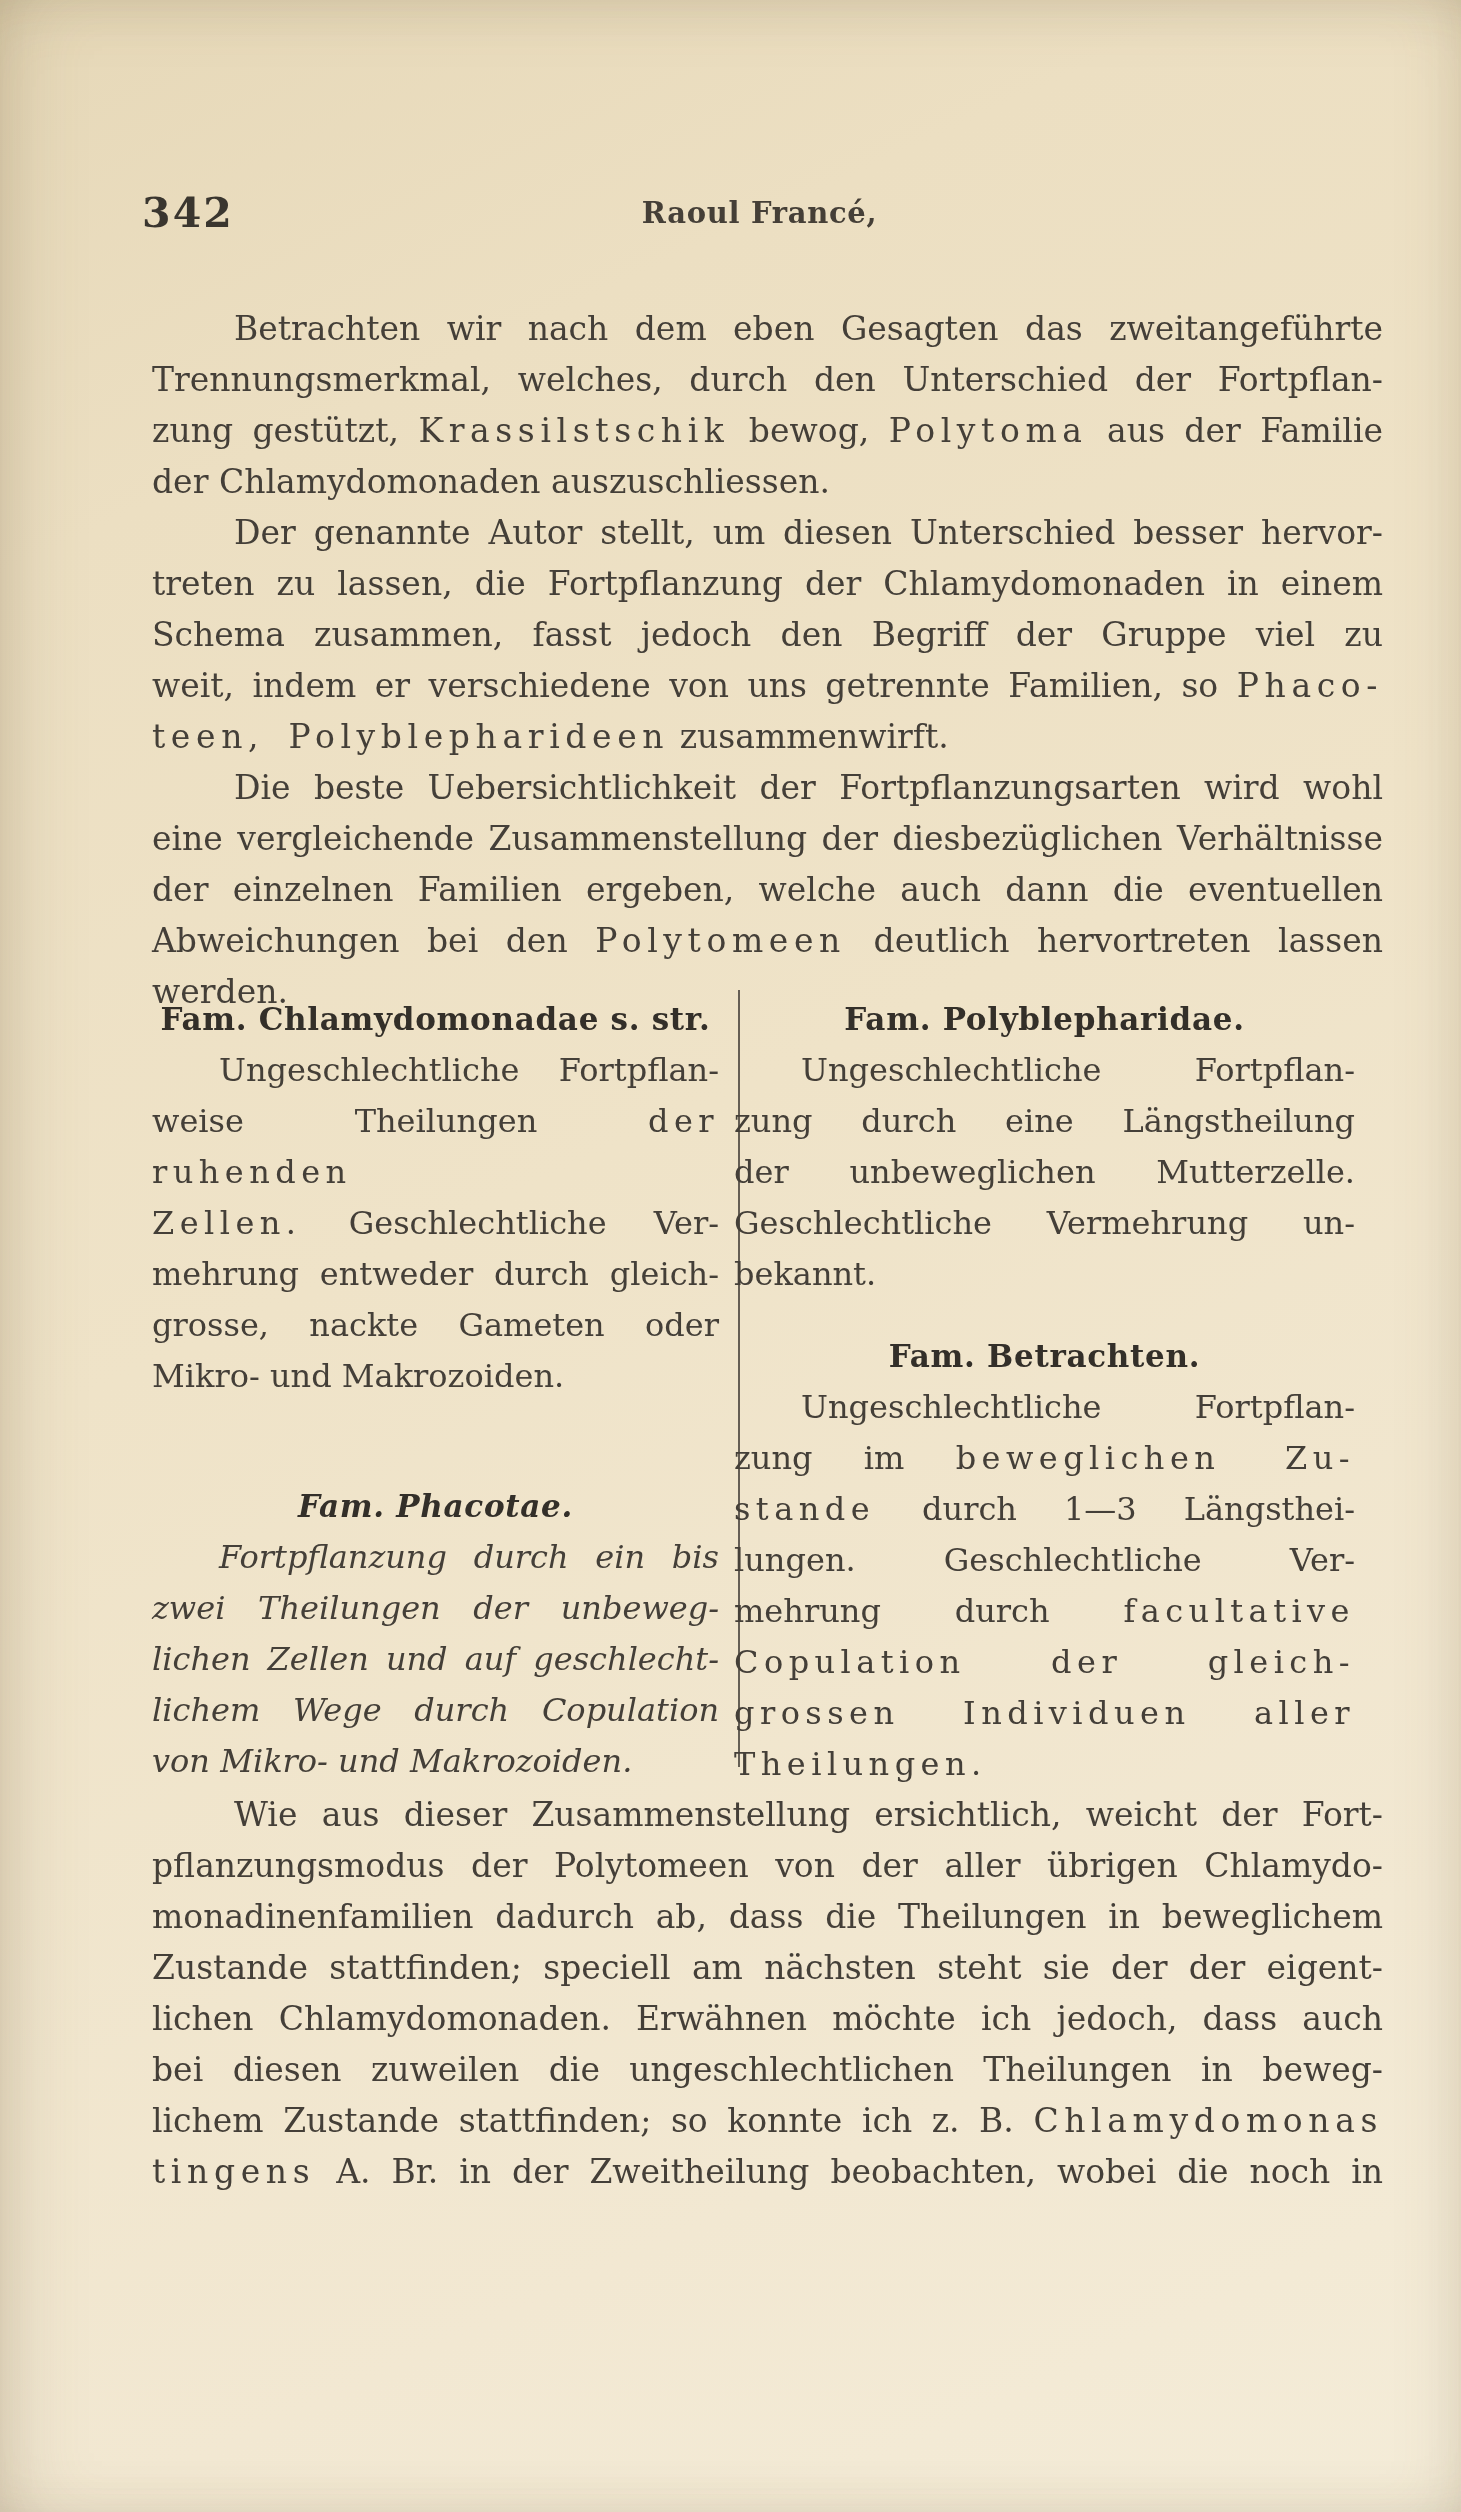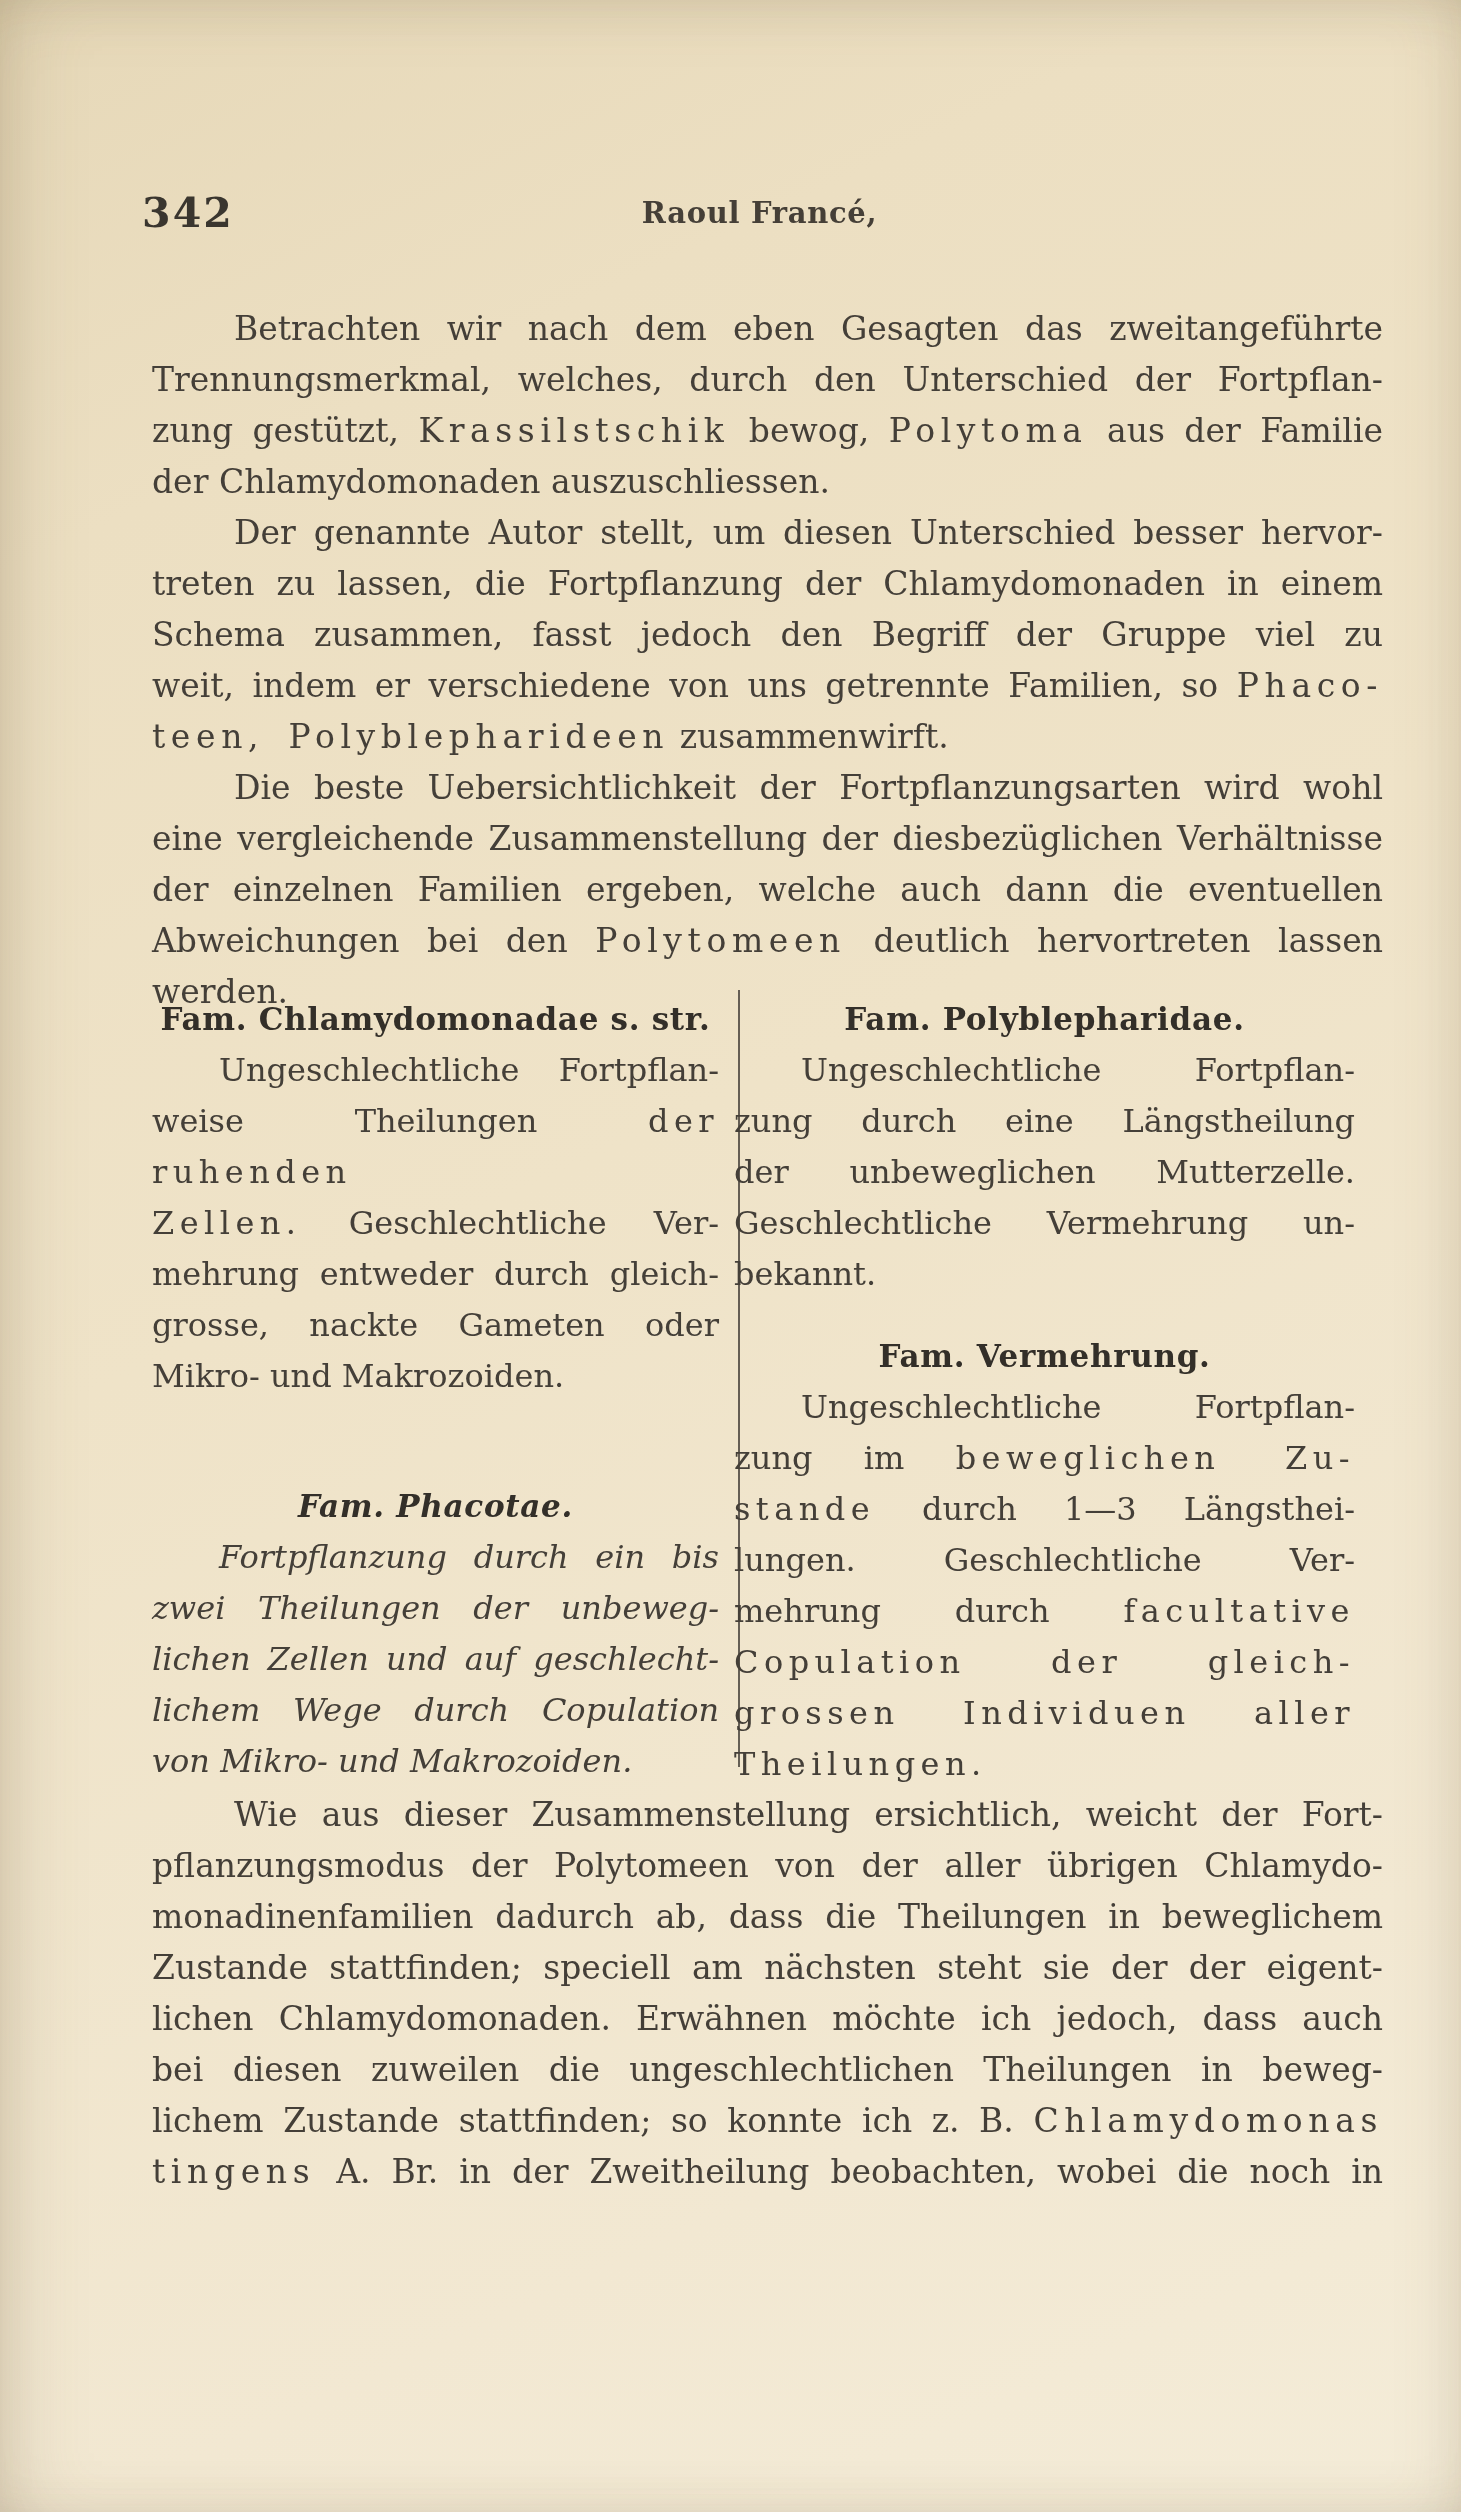--- a/index.html
+++ b/index.html
@@ -125,21 +125,21 @@
         <div class="fam-heading">Fam. Polyblepharidae.</div>
         <div class="col-para">
           <div class="tline"><span>Ungeschlechtliche Fortpflan-</span></div>
           <div class="tline"><span>zung durch eine Längstheilung</span></div>
           <div class="tline"><span>der unbeweglichen Mutterzelle.</span></div>
           <div class="tline"><span>Geschlechtliche Vermehrung un-</span></div>
           <div class="tline end"><span>bekannt.</span></div>
         </div>
       </section>
     <section class="gap-right">
-        <div class="fam-heading">Fam. Vermehrung.</div>
+        <div class="fam-heading">Fam. Betrachten.</div>
         <div class="col-para">
           <div class="tline"><span>Ungeschlechtliche Fortpflan-</span></div>
           <div class="tline"><span>zung im </span><span class="sperr">beweglichen Zu-</span></div>
           <div class="tline"><span class="sperr">stande</span><span> durch 1—3 Längsthei-</span></div>
           <div class="tline"><span>lungen. Geschlechtliche Ver-</span></div>
           <div class="tline"><span>mehrung durch </span><span class="sperr">facultative</span></div>
           <div class="tline"><span class="sperr">Copulation der gleich-</span></div>
           <div class="tline"><span class="sperr">grossen Individuen aller</span></div>
           <div class="tline end"><span class="sperr">Theilungen.</span></div>
         </div>

